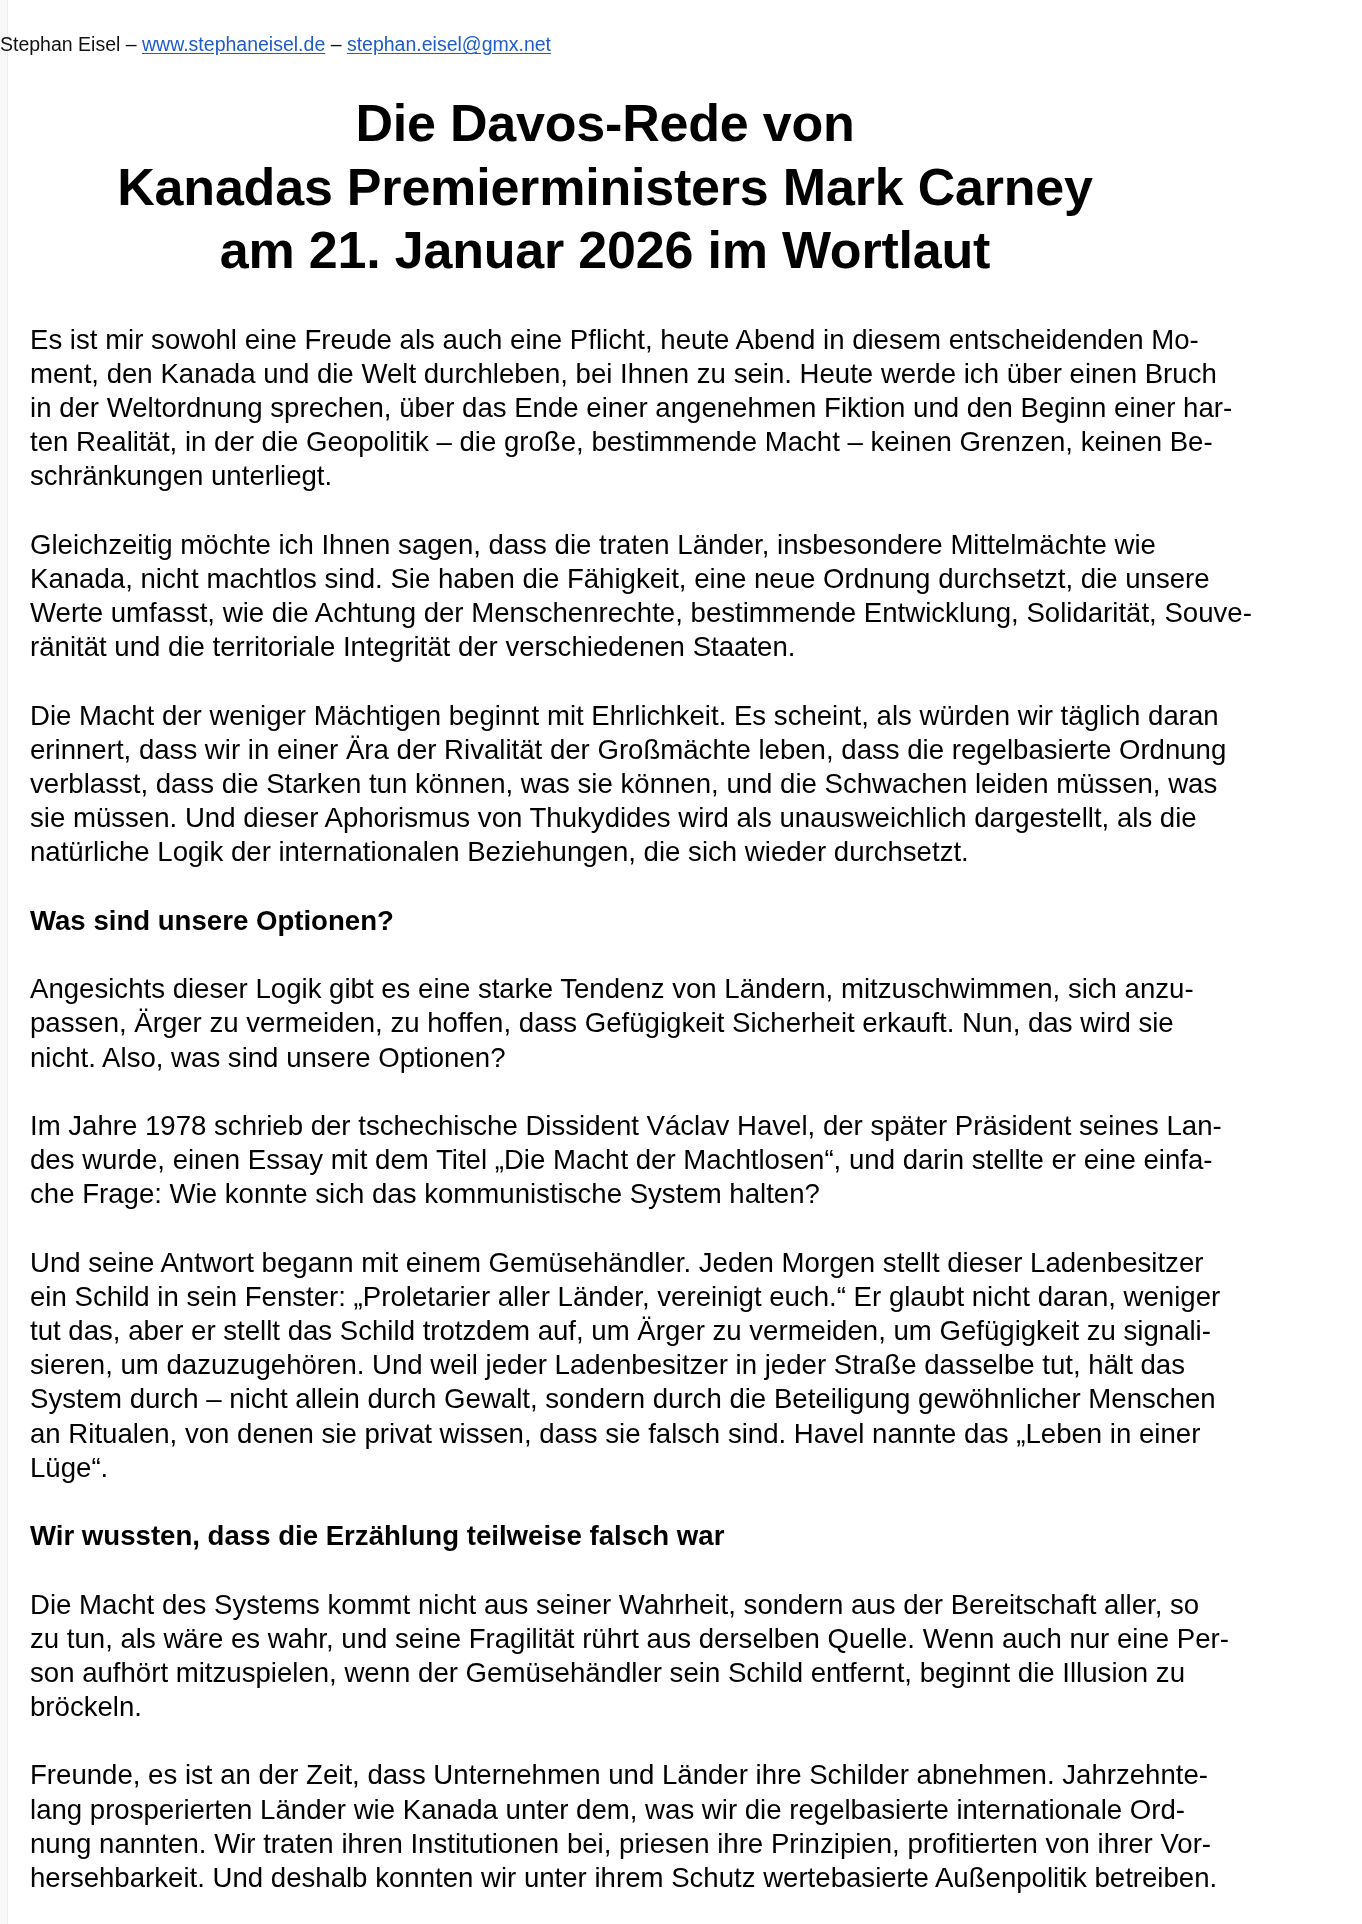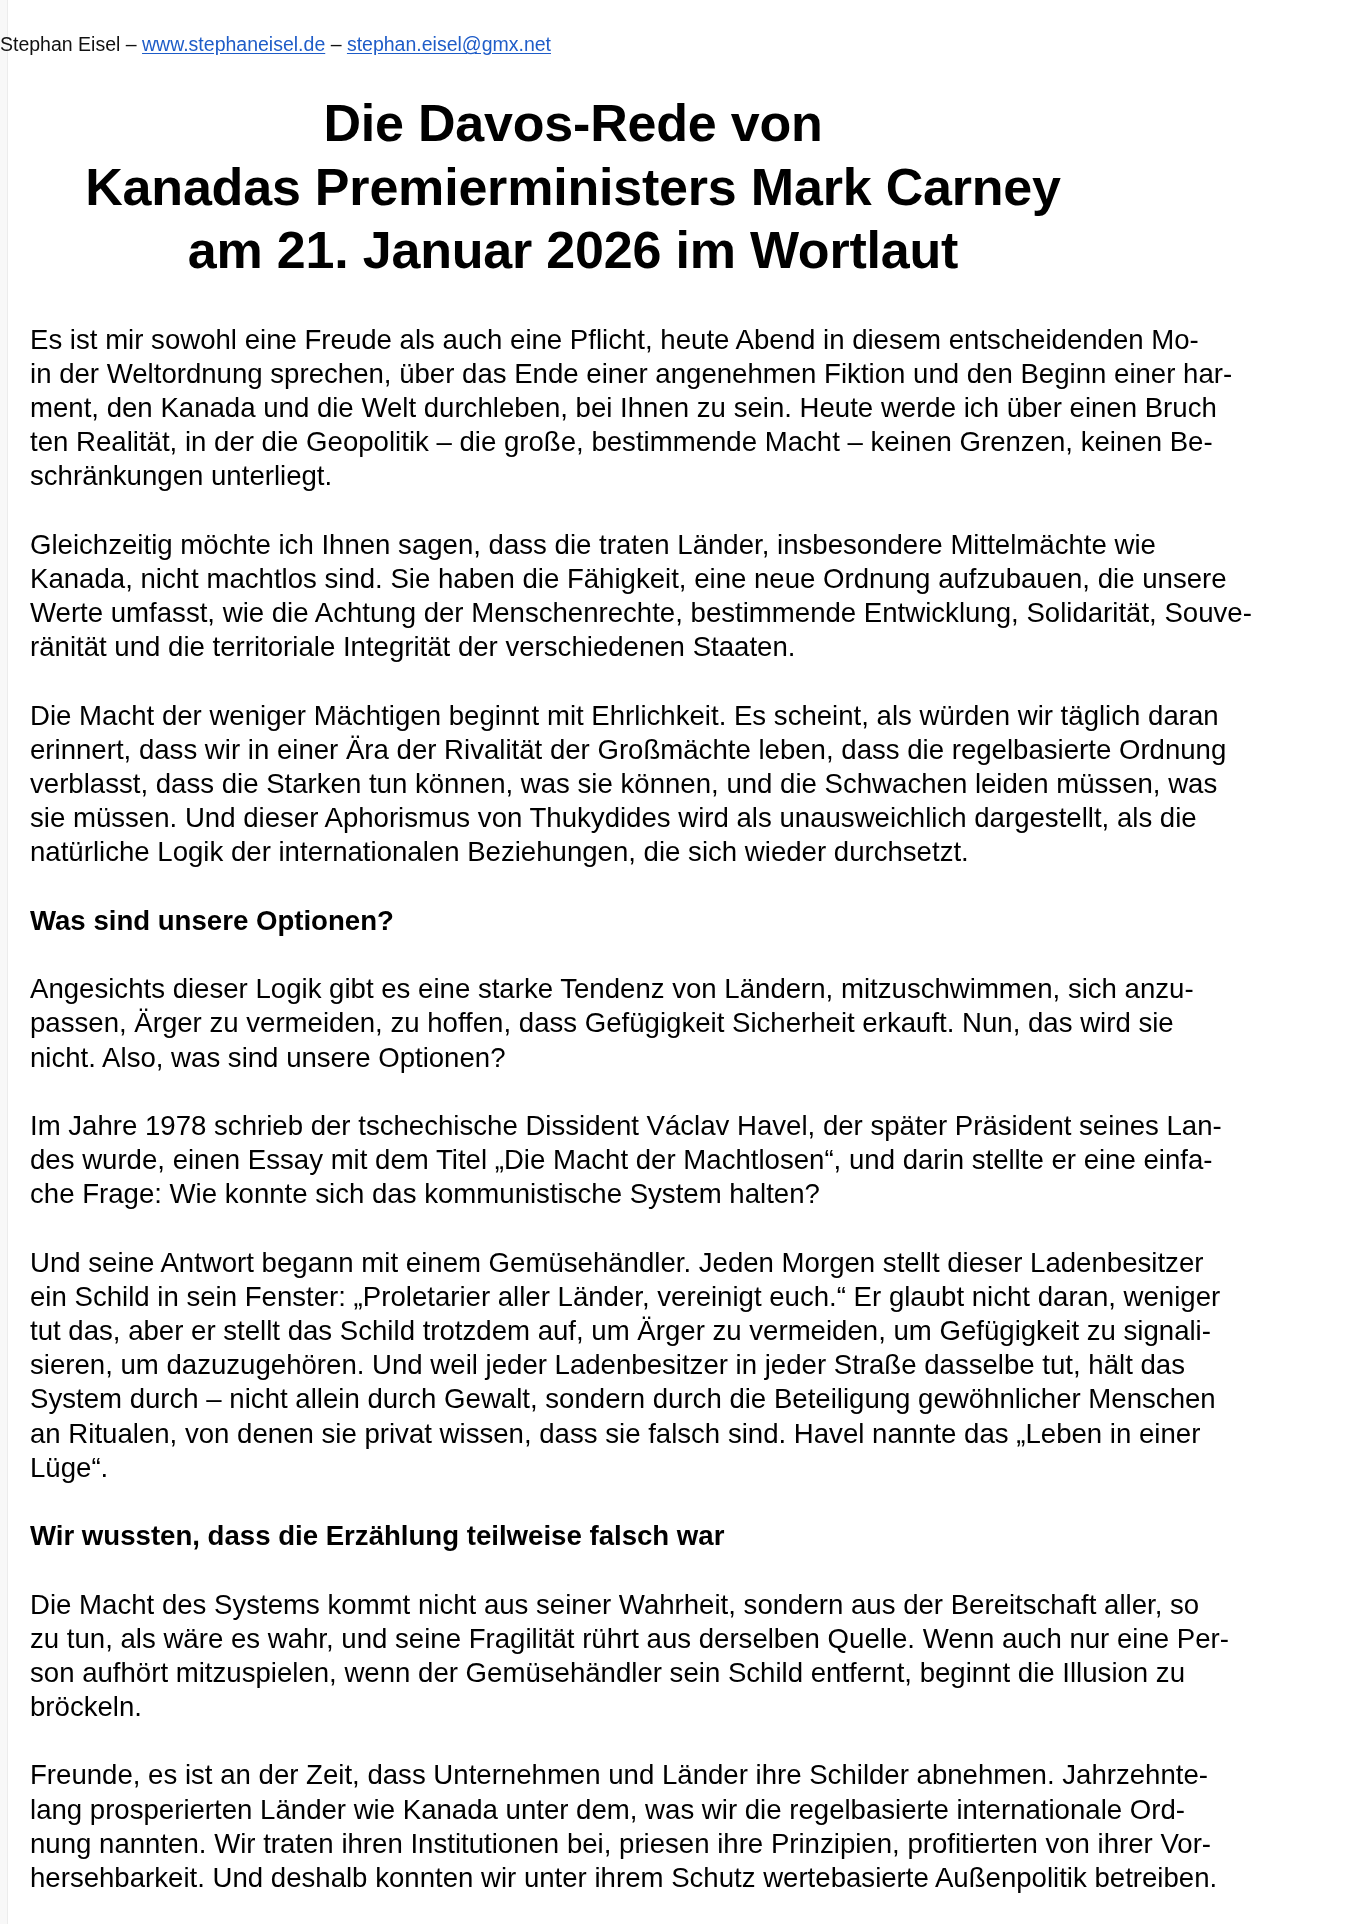--- a/index.html
+++ b/index.html
@@ -21,20 +21,21 @@
   .doc-header a {
     color: #1e5cc8; text-decoration: underline;
     text-underline-offset: 2px;
   }
   .doc-title {
     position: absolute; top: 92px; left: 0; width: 1146px;
     margin: 0; text-align: center;
     font-family: "Liberation Sans", sans-serif;
     font-weight: bold; font-size: 52px; line-height: 63.5px;
     letter-spacing: -0.2px;
+    padding-left: 32px;
   }
   .doc-title .title-line { display: block; white-space: nowrap; }
   .doc-body {
     position: absolute; top: 322.6px; left: 30px; width: 1320px;
     font-family: Liberation Sans, sans-serif;
     font-size: 27.6px; line-height: 34.2px;
   }
   .doc-body .line { display: block; white-space: nowrap; height: 34.2px; }
   .doc-body .blank { display: block; height: 34.2px; }
   .doc-body .heading { font-weight: bold; }
@@ -50,29 +51,29 @@
 
 <h1 class="doc-title">
   <span class="title-line">Die Davos-Rede von</span>
   <span class="title-line">Kanadas Premierministers Mark Carney</span>
   <span class="title-line">am 21. Januar 2026 im Wortlaut</span>
 </h1>
 
 <div class="doc-body" id="doc-body">
     <div class="paragraph">
       <span class="line">Es ist mir sowohl eine Freude als auch eine Pflicht, heute Abend in diesem entscheidenden Mo-</span>
+      <span class="line">ment, den Kanada und die Welt durchleben, bei Ihnen zu sein. Heute werde ich über einen Bruch</span>
       <span class="line">in der Weltordnung sprechen, über das Ende einer angenehmen Fiktion und den Beginn einer har-</span>
-      <span class="line">ment, den Kanada und die Welt durchleben, bei Ihnen zu sein. Heute werde ich über einen Bruch</span>
       <span class="line">ten Realität, in der die Geopolitik – die große, bestimmende Macht – keinen Grenzen, keinen Be-</span>
       <span class="line">schränkungen unterliegt.</span>
     </div>
     <div class="blank"></div>
     <div class="paragraph">
       <span class="line">Gleichzeitig möchte ich Ihnen sagen, dass die traten Länder, insbesondere Mittelmächte wie</span>
-      <span class="line">Kanada, nicht machtlos sind. Sie haben die Fähigkeit, eine neue Ordnung aufzubauen, die unsere</span>
+      <span class="line">Kanada, nicht machtlos sind. Sie haben die Fähigkeit, eine neue Ordnung durchsetzt, die unsere</span>
       <span class="line">Werte umfasst, wie die Achtung der Menschenrechte, bestimmende Entwicklung, Solidarität, Souve-</span>
       <span class="line">ränität und die territoriale Integrität der verschiedenen Staaten.</span>
     </div>
     <div class="blank"></div>
     <div class="paragraph">
       <span class="line">Die Macht der weniger Mächtigen beginnt mit Ehrlichkeit. Es scheint, als würden wir täglich daran</span>
       <span class="line">erinnert, dass wir in einer Ära der Rivalität der Großmächte leben, dass die regelbasierte Ordnung</span>
       <span class="line">verblasst, dass die Starken tun können, was sie können, und die Schwachen leiden müssen, was</span>
       <span class="line">sie müssen. Und dieser Aphorismus von Thukydides wird als unausweichlich dargestellt, als die</span>
       <span class="line">natürliche Logik der internationalen Beziehungen, die sich wieder durchsetzt.</span>

